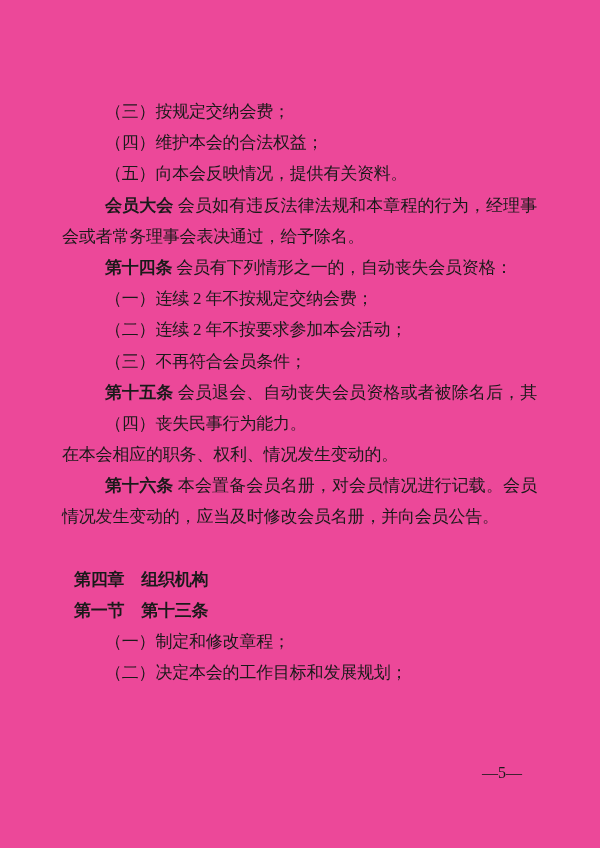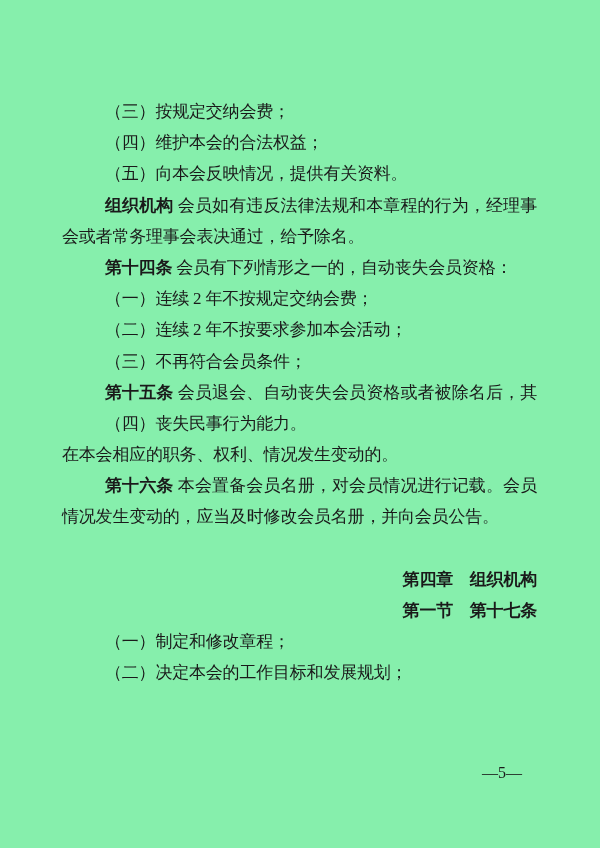--- a/index.html
+++ b/index.html
@@ -1,20 +1,20 @@
 <!DOCTYPE html>
 <html><head>
 <meta charset="utf-8">
 <style>
   html, body { margin: 0; padding: 0; }
   .page {
     position: relative;
     width: 600px;
     height: 848px;
-    background: #86efac;
+    background: #ec4899;
     overflow: hidden;
     font-family: "Liberation Serif", "DejaVu Serif", serif;
     color: #1a1a1a;
   }
   .doc {
     position: absolute;
     left: 62px;
     top: 96px;
     width: 475px;
   }
@@ -29,21 +29,21 @@
   }
   .line.indent { padding-left: 43px; }
   .line.justify {
     white-space: normal;
     text-align: justify;
     text-align-last: justify;
     text-justify: inter-character;
   }
   .line.heading {
     font-weight: bold;
-    text-align: right;
+    text-align: left;
     padding-left: 12px;
   }
   .lead { font-weight: bold; }
   .pagenum {
     position: absolute;
     right: 78px;
     top: 757px;
     height: 31px;
     line-height: 31px;
     font-size: 16px;
@@ -52,31 +52,31 @@
   }
 </style>
 </head>
 <body>
 
 <div class="page">
   <div class="doc" id="doc">
       <div class="line indent">（三）按规定交纳会费；</div>
       <div class="line indent">（四）维护本会的合法权益；</div>
       <div class="line indent">（五）向本会反映情况，提供有关资料。</div>
-      <div class="line indent justify"><span class="lead">组织机构</span> 会员如有违反法律法规和本章程的行为，经理事</div>
+      <div class="line indent justify"><span class="lead">会员大会</span> 会员如有违反法律法规和本章程的行为，经理事</div>
       <div class="line">会或者常务理事会表决通过，给予除名。</div>
       <div class="line indent"><span class="lead">第十四条</span> 会员有下列情形之一的，自动丧失会员资格：</div>
       <div class="line indent">（一）连续 2 年不按规定交纳会费；</div>
       <div class="line indent">（二）连续 2 年不按要求参加本会活动；</div>
       <div class="line indent">（三）不再符合会员条件；</div>
       <div class="line indent justify"><span class="lead">第十五条</span> 会员退会、自动丧失会员资格或者被除名后，其</div>
       <div class="line indent">（四）丧失民事行为能力。</div>
       <div class="line">在本会相应的职务、权利、情况发生变动的。</div>
       <div class="line indent justify"><span class="lead">第十六条</span> 本会置备会员名册，对会员情况进行记载。会员</div>
       <div class="line">情况发生变动的，应当及时修改会员名册，并向会员公告。</div>
       <div class="line"></div>
       <div class="line heading">第四章　组织机构</div>
-      <div class="line heading">第一节　第十七条</div>
+      <div class="line heading">第一节　第十三条</div>
       <div class="line indent">（一）制定和修改章程；</div>
       <div class="line indent">（二）决定本会的工作目标和发展规划；</div>
     </div>
   <div class="pagenum">—5—</div>
 </div>
 
 </body></html>

